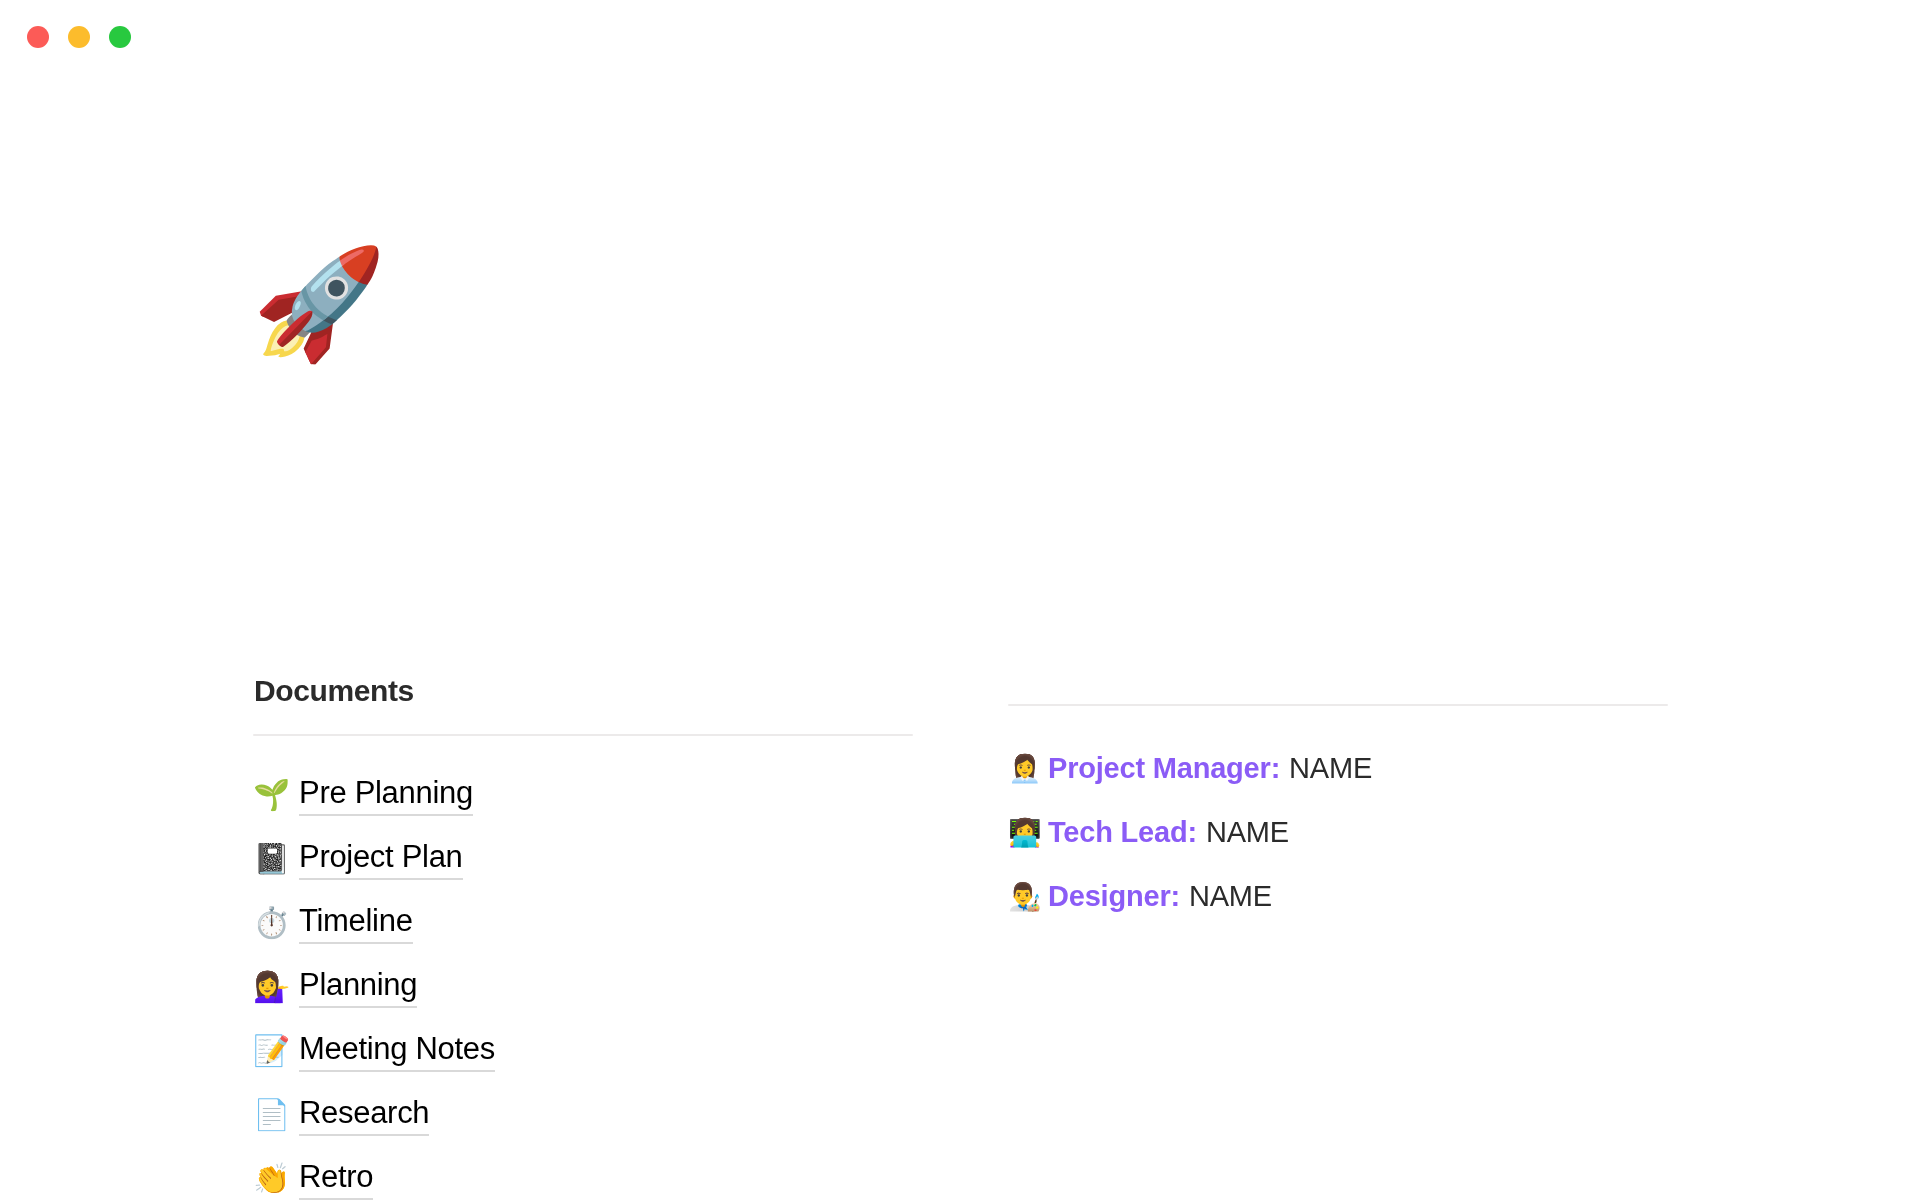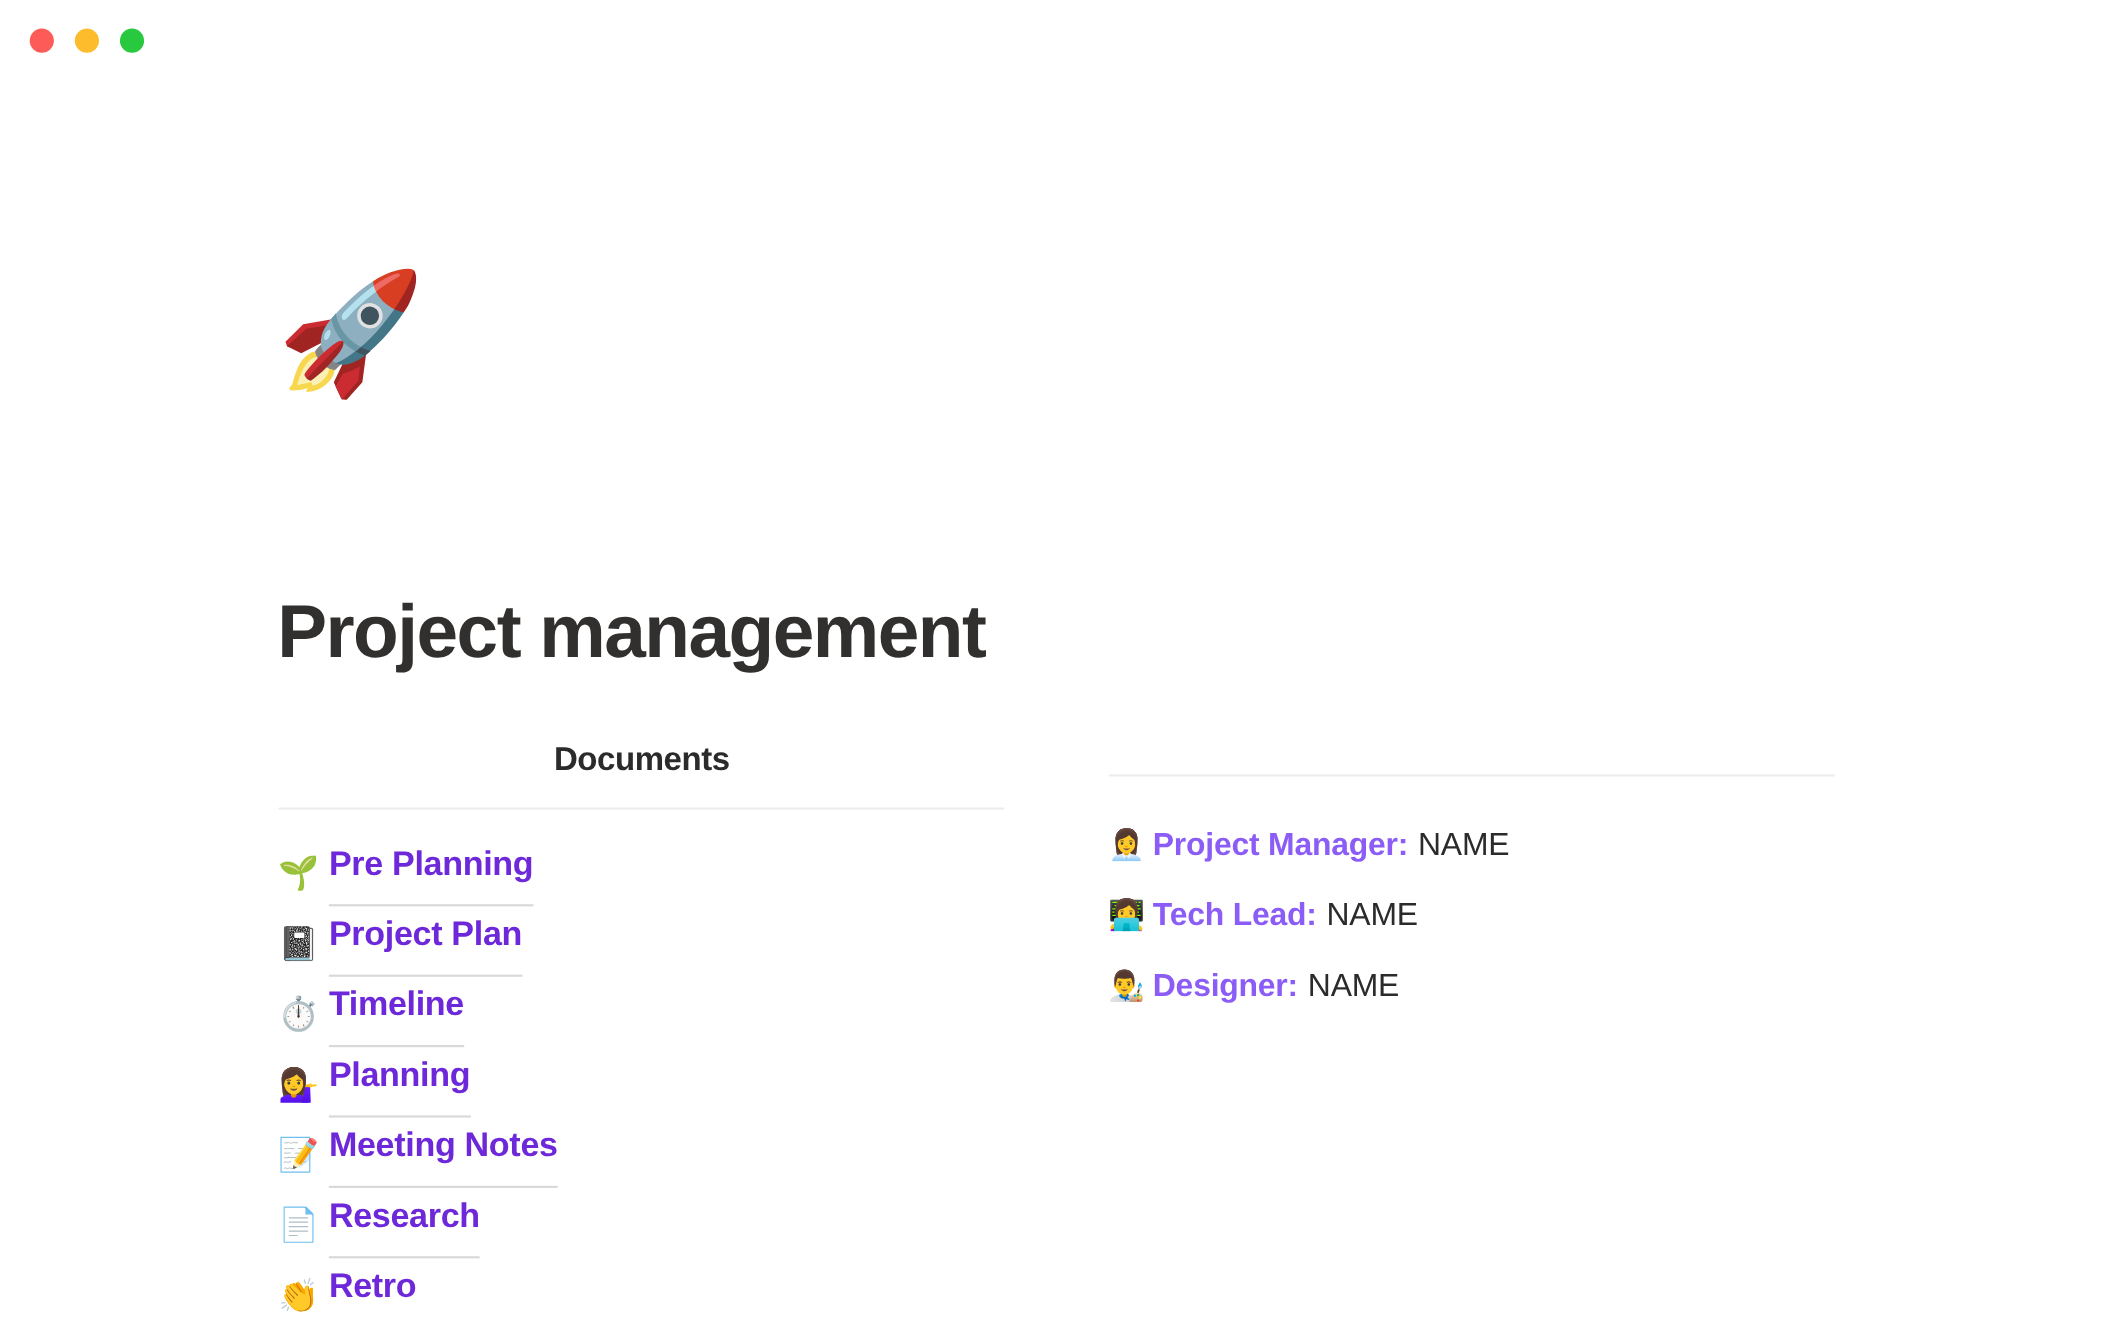--- a/index.html
+++ b/index.html
@@ -82,21 +82,20 @@
   .col-team      { left: 1008px; width: 660px; }
 
   .section-title {
     font-size: 30px;
     font-weight: bold;
     color: #2b2b2b;
     letter-spacing: -0.4px;
     line-height: 1;
     margin: 0 0 0 1px;
     white-space: nowrap;
-    text-align: center;
   }
 
   .section-divider {
     margin-top: 28px;
     height: 2px;
     width: 100%;
     background: #eceaea;
     border-radius: 1px;
   }
 
@@ -115,26 +114,26 @@
     font-family: "DejaVu Sans", sans-serif;
     font-size: 30px;
     line-height: 1;
     width: 46px;
     flex: 0 0 46px;
     text-align: left;
     user-select: none;
   }
   .doc-link {
     font-size: 31px;
-    font-weight: bold;
-    color: #6d28d9;
+    font-weight: normal;
+    color: #000000;
     letter-spacing: -0.3px;
     line-height: 1.25;
     border-bottom: 2px solid #d9d9d9;
-    padding-bottom: 18px;
+    padding-bottom: 2px;
   }
 
   
   .team-list {
     margin-top: 30px;
   }
   .team-item {
     display: flex;
     align-items: center;
     height: 64px;
@@ -170,21 +169,20 @@
     <span class="tl-dot" style="background: rgb(252, 91, 87);"></span>
     <span class="tl-dot" style="background: rgb(252, 188, 44);"></span>
     <span class="tl-dot" style="background: rgb(40, 201, 63);"></span>
   </div>
 </div>
 
 <div class="page">
 
   <div class="page-icon">🚀</div>
 
-  <h1 class="page-title">Project management</h1>
 
   <div class="columns">
 
     <div class="col col-documents">
       <div class="section-title">Documents</div>
       <div class="section-divider"></div>
       <div class="doc-list">
           <div class="doc-item">
             <span class="doc-emoji">🌱</span>
             <span class="doc-link">Pre Planning</span>

